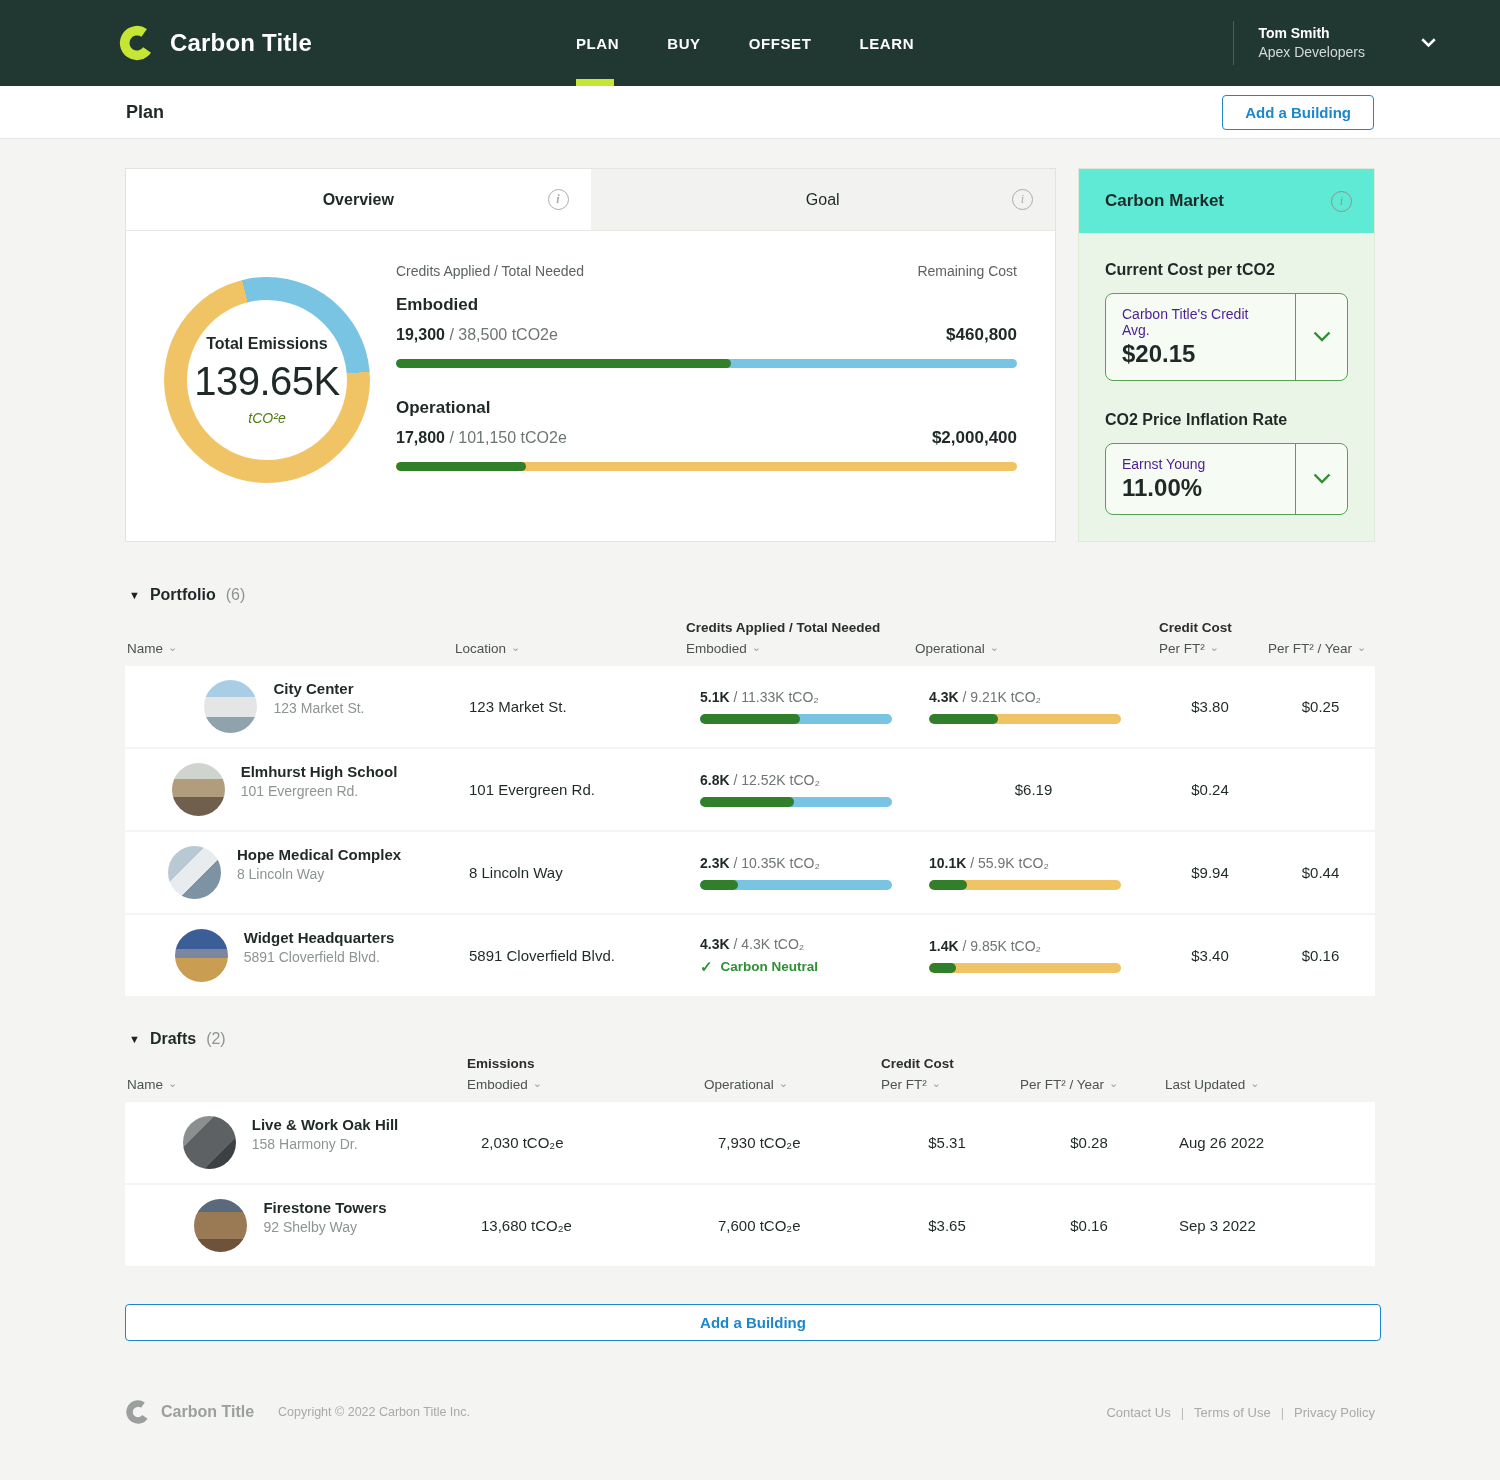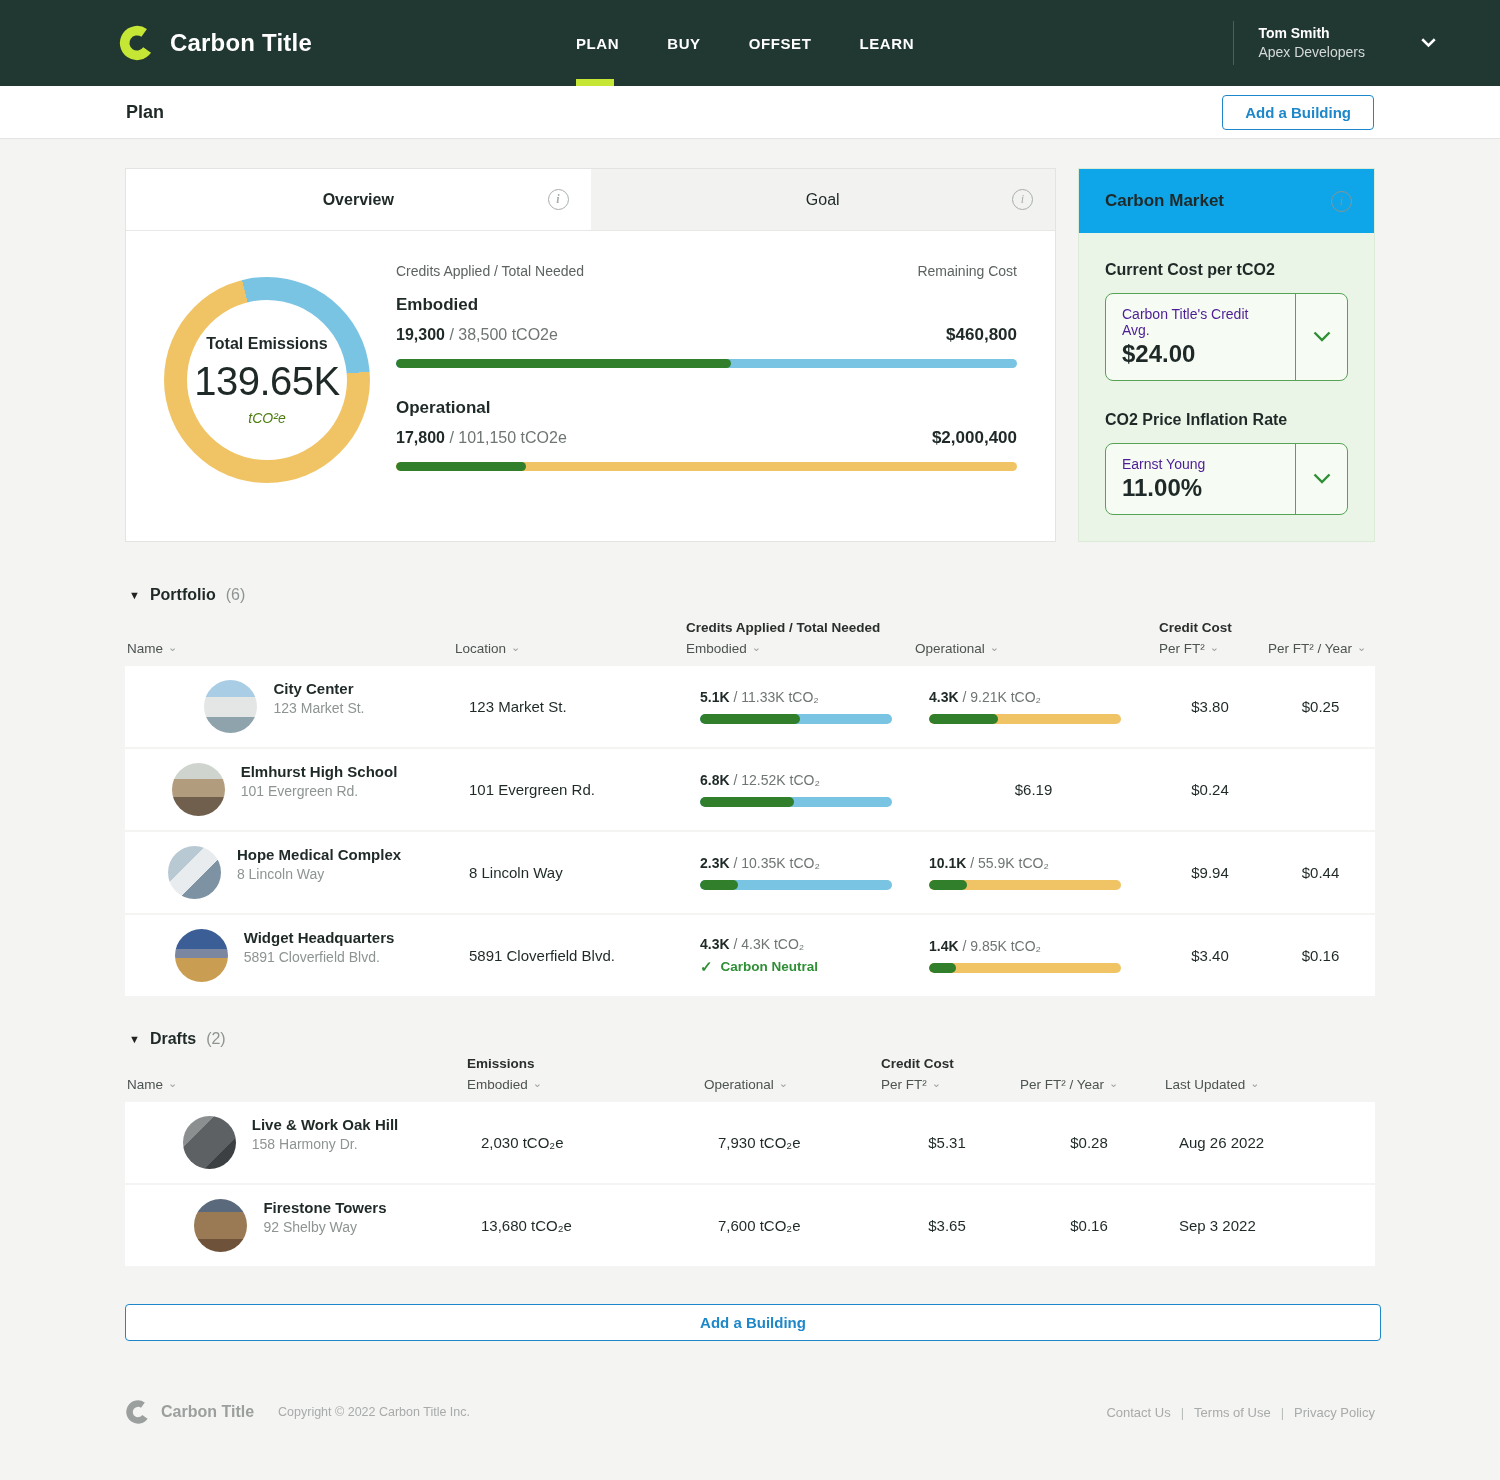--- a/index.html
+++ b/index.html
@@ -48,21 +48,21 @@
   .bar-vals { font-size:16px; }
   .bar-vals b { font-weight:bold; }
   .bar-vals .muted { color:#6e7573; font-weight:normal; }
   .bar-cost { margin-left:auto; font-size:17px; font-weight:bold; }
   .track { height:9px; border-radius:5px; overflow:hidden; }
   .track .fill { height:100%; background:#317f2b; border-radius:5px; }
   .track.blue { background:#79c3e3; }
   .track.yellow { background:#f0c464; }
 
   .market-panel { flex:1; background:#eaf5e7; border:1px solid #dcebd8; }
-  .market-head { background:#0ea5e9; height:64px; display:flex; align-items:center; padding:0 26px; position:relative; }
+  .market-head { background:#5eead4; height:64px; display:flex; align-items:center; padding:0 26px; position:relative; }
   .market-title { font-size:17px; font-weight:bold; }
   .market-head .info { border-color:#8b958f; color:#8b958f; }
   .market-body { padding:26px 26px; }
   .mkt-label { font-size:16px; font-weight:bold; margin:2px 0 14px; }
   .mkt-select { background:#f6fbf3; border:1px solid #57a355; border-radius:8px; display:flex; align-items:stretch; margin-bottom:30px; cursor:pointer; }
   .mkt-select .txt { padding:12px 16px; flex:1; }
   .mkt-caption { font-size:14px; color:#4c1d95; margin-bottom:2px; }
   .mkt-value { font-size:24px; font-weight:bold; }
   .mkt-chev { width:52px; border-left:1px solid #57a355; display:flex; align-items:center; justify-content:center; }
 
@@ -197,21 +197,21 @@
     <aside class="market-panel">
       <div class="market-head">
         <span class="market-title">Carbon Market</span>
         <span class="info"></span>
       </div>
       <div class="market-body">
         <div class="mkt-label">Current Cost per tCO2</div>
         <div class="mkt-select">
           <div class="txt">
             <div class="mkt-caption">Carbon Title's Credit Avg.</div>
-            <div class="mkt-value">$24.00</div>
+            <div class="mkt-value">$20.15</div>
           </div>
           <div class="mkt-chev">
             <svg width="18" height="12" viewBox="0 0 12 8">
               <path d="M1 1l5 5 5-5" fill="none" stroke="#2f8f35" stroke-width="1.6"></path>
             </svg>
           </div>
         </div>
         <div class="mkt-label">CO2 Price Inflation Rate</div>
         <div class="mkt-select" style="margin-bottom:0">
           <div class="txt">

